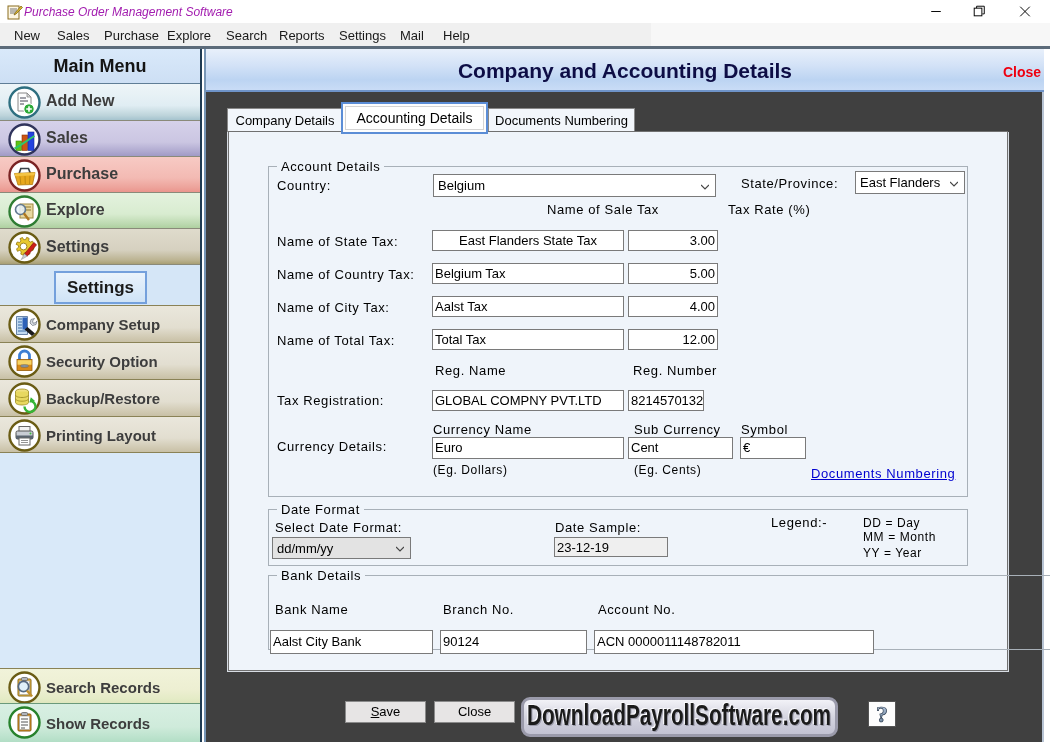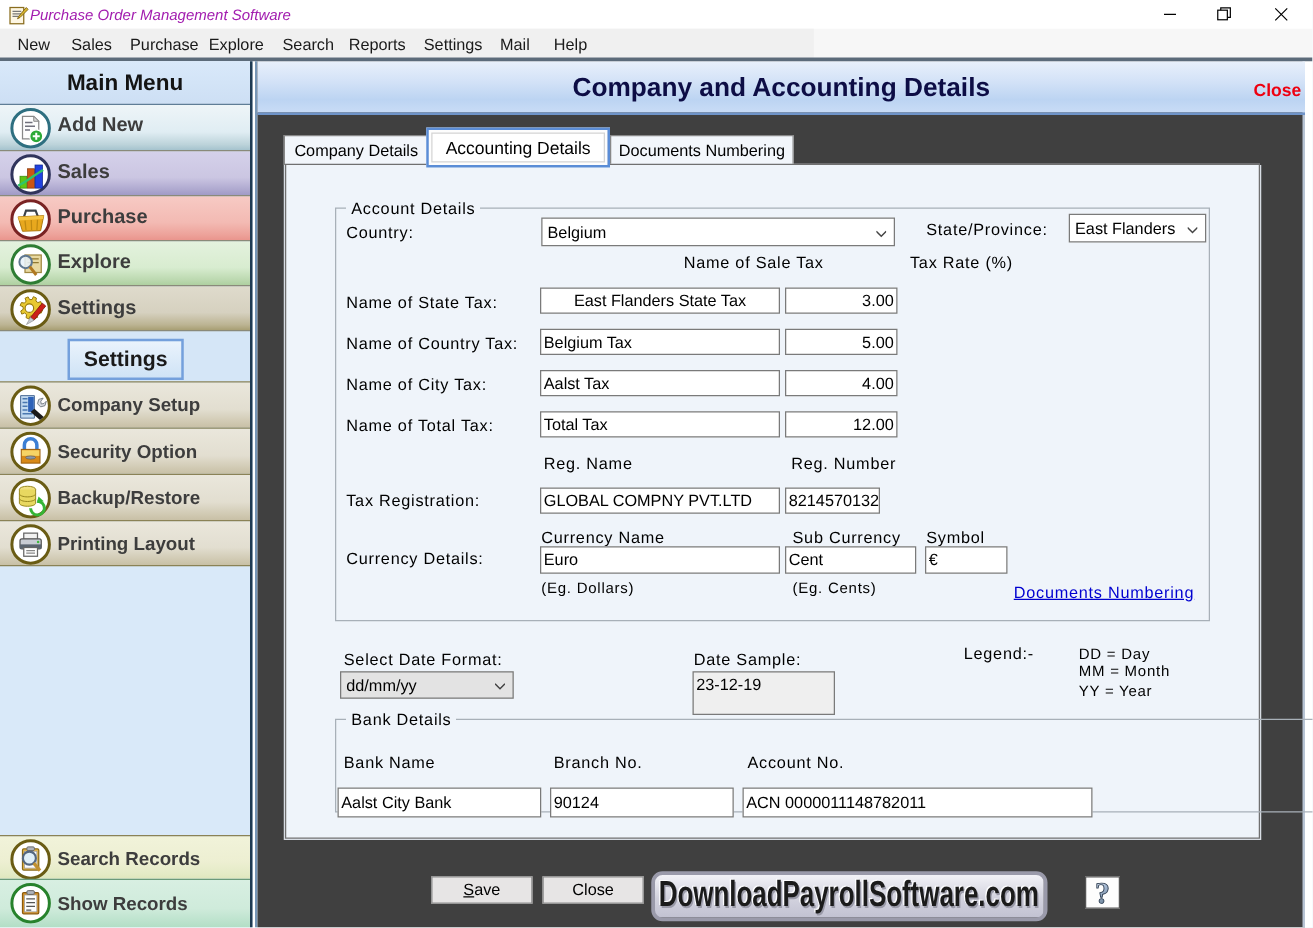--- a/index.html
+++ b/index.html
@@ -262,20 +262,23 @@
   </div>
 
   <div class="tab" id="tab1">Company Details</div>
   <div class="tab" id="tab2">Accounting Details</div>
   <div class="tab" id="tab3">Documents Numbering</div>
 
   <div id="page">
     <fieldset id="fs-account">
         <legend>Account Details</legend>
       </fieldset>
+    <fieldset id="fs-date">
+        <legend>Date Format</legend>
+      </fieldset>
     <fieldset id="fs-bank">
         <legend>Bank Details</legend>
       </fieldset>
 
     <span class="lab" style="left:48px;top:46px">Country:</span>
     <div class="sel" style="left:204px;top:42px;width:283px;height:23px">Belgium<svg class="arr" viewBox="0 0 8 8">
           <path d="M0 2 L4 6 L8 2" fill="none" stroke="#444" stroke-width="1.2"></path>
         </svg></div>
     <span class="lab" style="left:512px;top:44px">State/Province:</span>
     <div class="sel" style="left:626px;top:39px;width:110px;height:23px">East Flanders<svg class="arr" viewBox="0 0 8 8">
@@ -319,21 +322,21 @@
 
     <span class="lab" style="left:204px;top:331px;font-size:12px">(Eg. Dollars)</span>
     <span class="lab" style="left:405px;top:331px;font-size:12px">(Eg. Cents)</span>
     <span class="lab link" style="left:582px;top:334px">Documents Numbering</span>
 
     <span class="lab" style="left:46px;top:388px">Select Date Format:</span>
     <div class="sel" style="left:43px;top:405px;width:139px;height:22px;background:#e3e3e3">dd/mm/yy<svg class="arr" viewBox="0 0 8 8" style="top:7px">
           <path d="M0 2 L4 6 L8 2" fill="none" stroke="#444" stroke-width="1.2"></path>
         </svg></div>
     <span class="lab" style="left:326px;top:388px">Date Sample:</span>
-    <div class="inp" style="left:325px;top:405px;width:114px;height:35px;background:#efefef">23-12-19</div>
+    <div class="inp" style="left:325px;top:405px;width:114px;height:20px;background:#efefef">23-12-19</div>
     <span class="lab" style="left:542px;top:383px">Legend:-</span>
     <span class="lab" style="left:634px;top:384px;font-size:12px">DD = Day</span>
     <span class="lab" style="left:634px;top:398px;font-size:12px">MM = Month</span>
     <span class="lab" style="left:634px;top:414px;font-size:12px">YY = Year</span>
 
     <span class="lab" style="left:46px;top:470px">Bank Name</span>
     <span class="lab" style="left:214px;top:470px">Branch No.</span>
     <span class="lab" style="left:369px;top:470px">Account No.</span>
     <div class="inp" style="left:41px;top:498px;width:163px;height:24px;line-height:18px">Aalst City Bank</div>
     <div class="inp" style="left:211px;top:498px;width:147px;height:24px;line-height:18px">90124</div>

